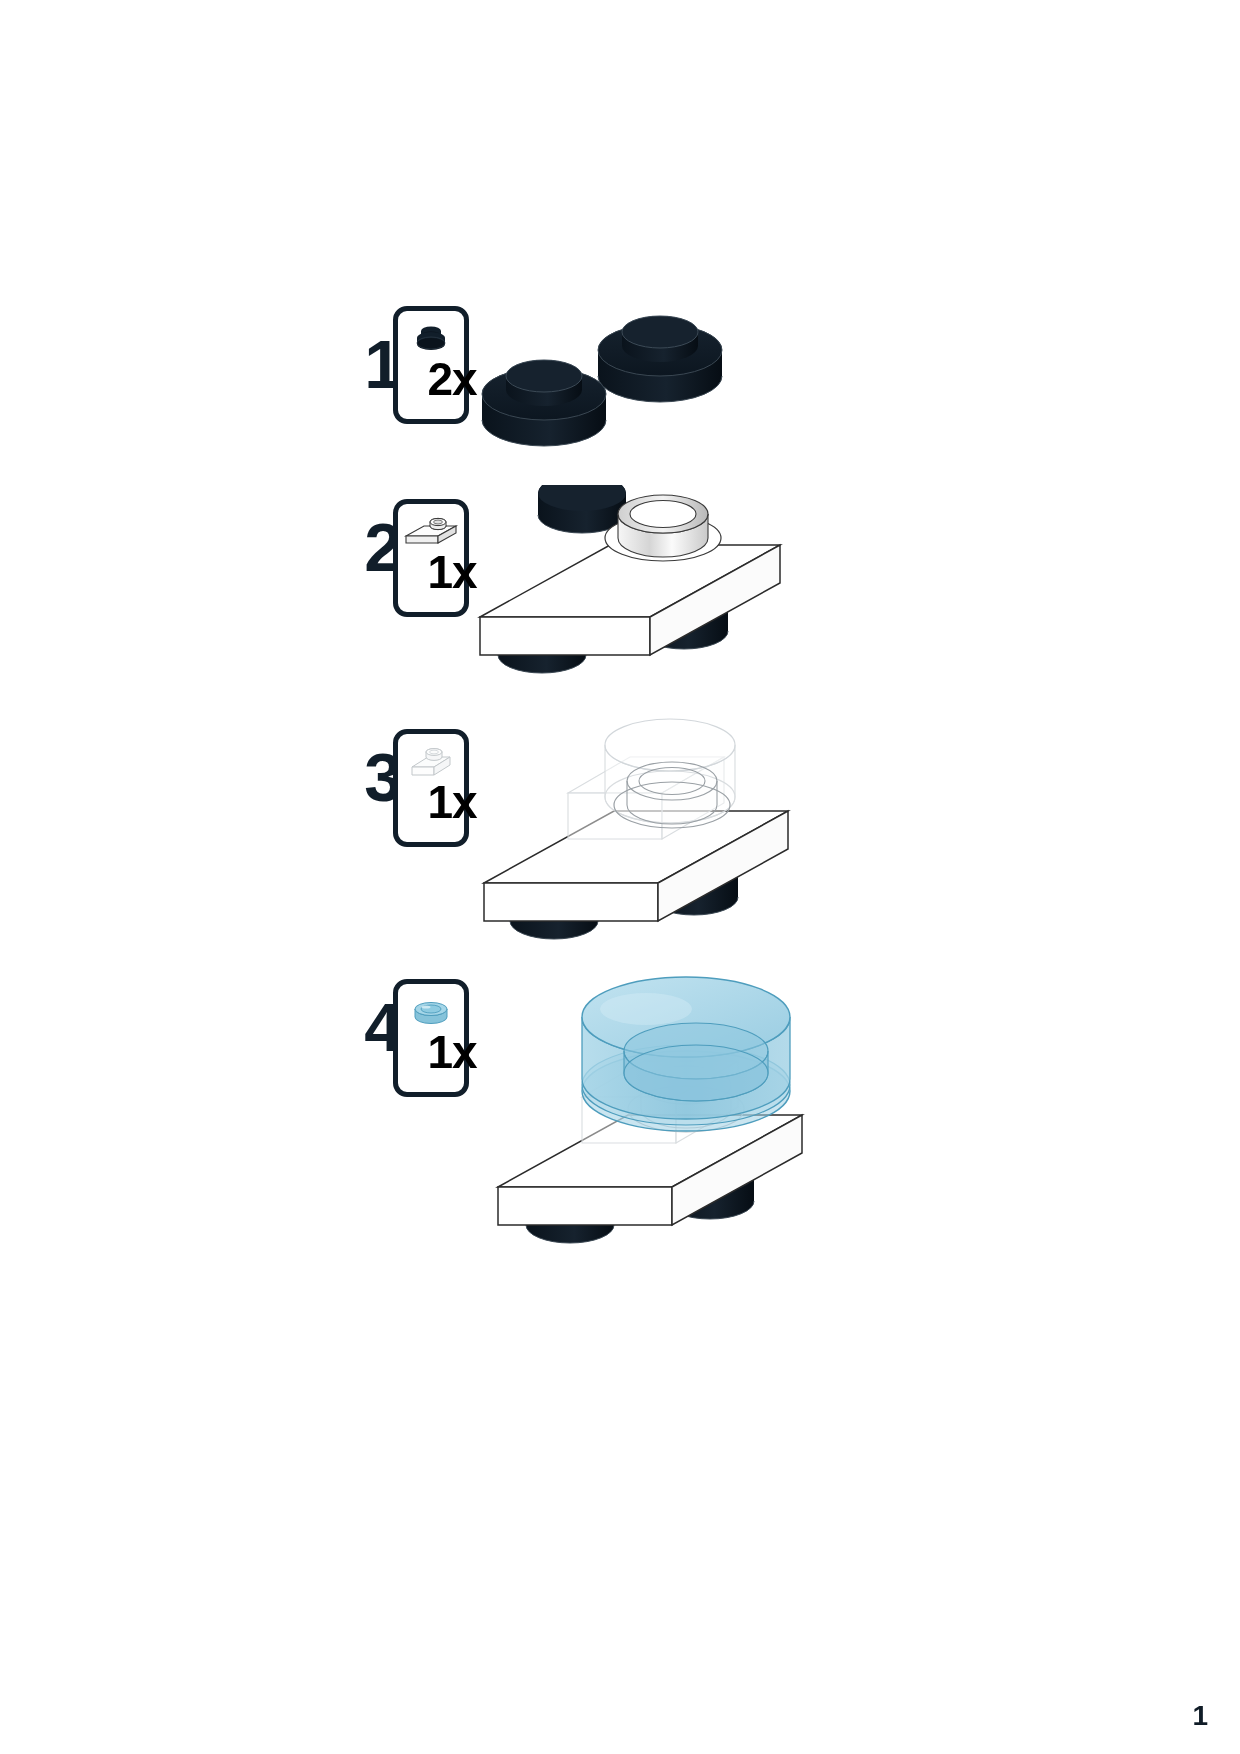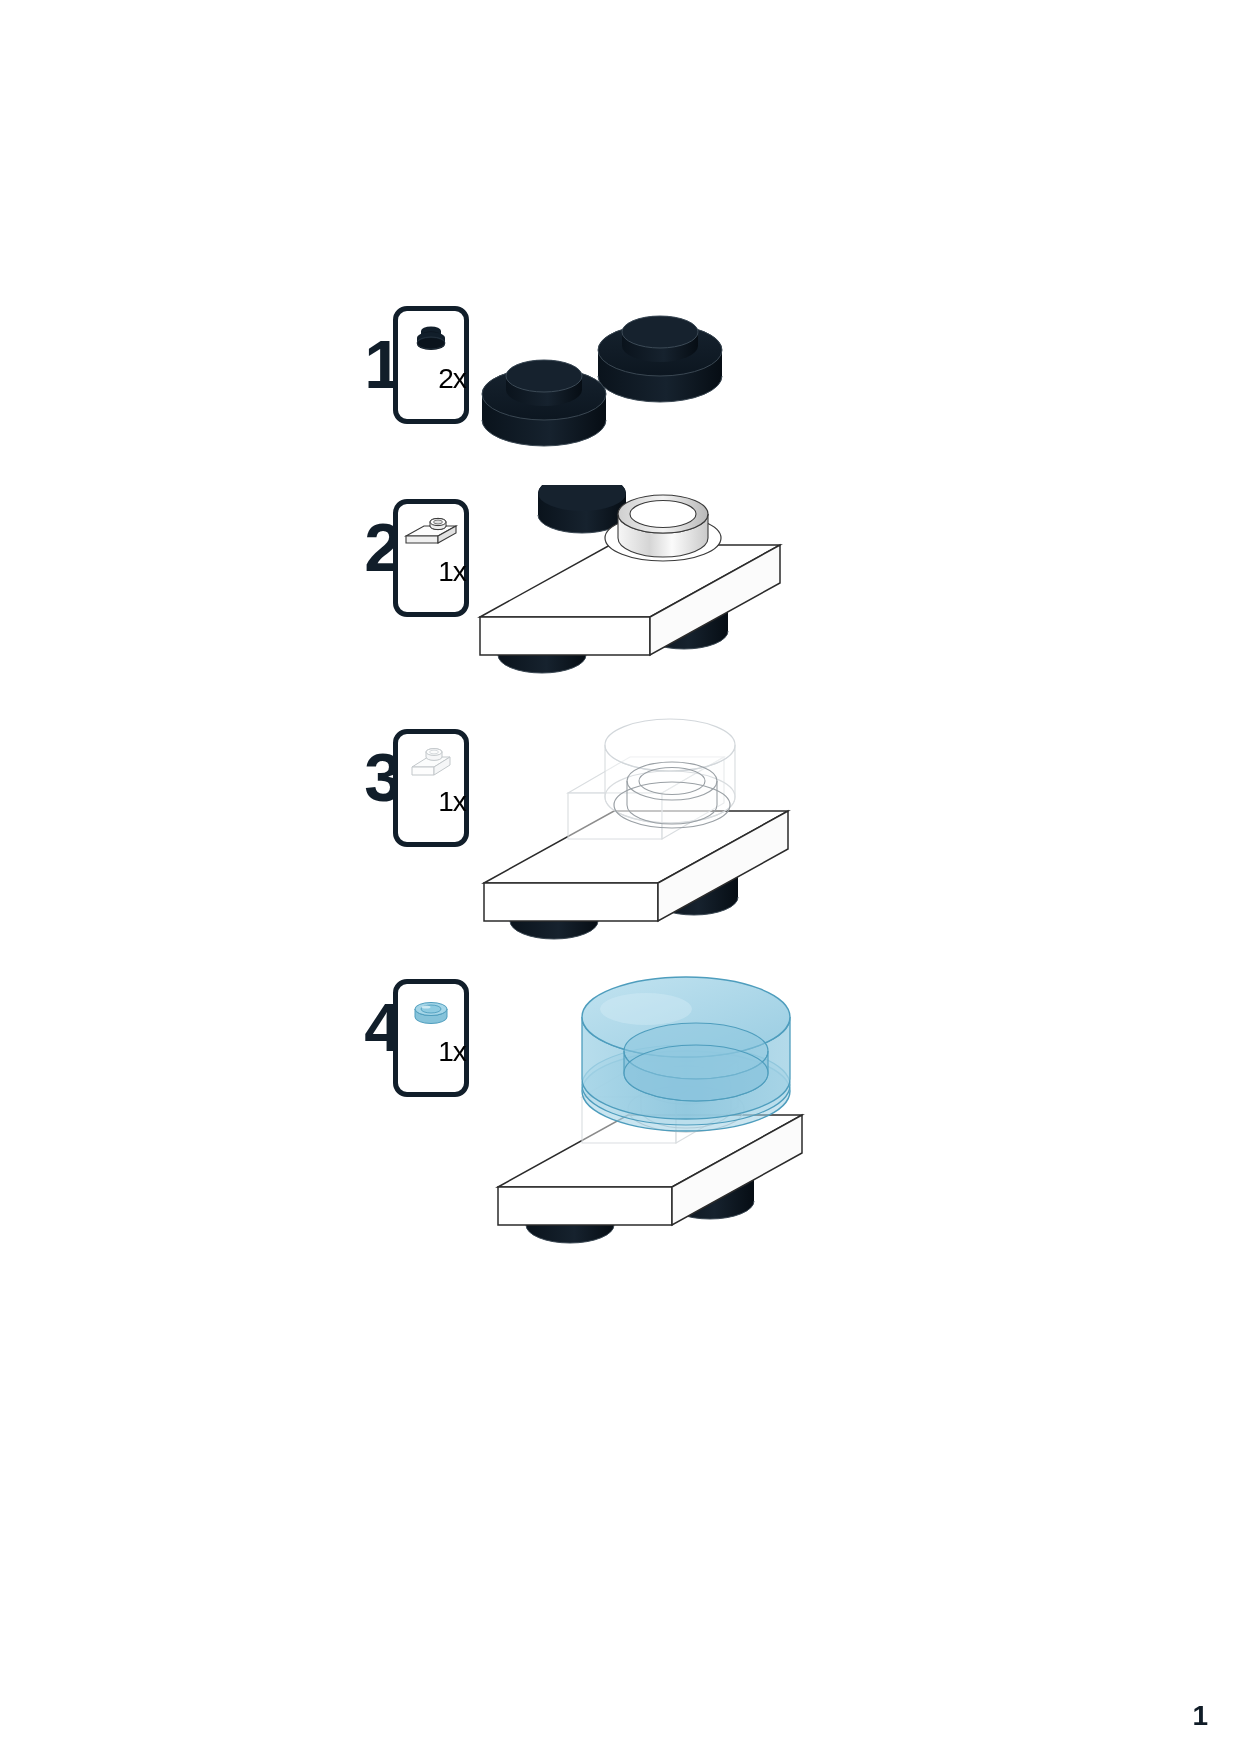--- a/index.html
+++ b/index.html
@@ -47,21 +47,21 @@
   #step-1 .callout{left:393px;top:16px;}
   #step-2 .callout{left:393px;top:14px;}
   #step-3 .callout{left:393px;top:14px;}
   #step-4 .callout{left:393px;top:14px;}
 
   .callout-icon{
     margin-top:5px;height:46px;width:66px;
     display:flex;align-items:center;justify-content:center;
   }
   .callout-count{
-    font-weight:normal;font-size:28px;line-height:38px;
+    font-weight:bold;font-size:46px;line-height:38px;
     color:#000;letter-spacing:-1px;
     margin-top:-2px;
     margin-left:42px;
   }
 
   
   .art{position:absolute;}
   #art-1{left:470px;top:0px;width:320px;height:200px;}
   #art-2{left:450px;top:0px;width:360px;height:215px;}
   #art-3{left:450px;top:0px;width:380px;height:250px;}

